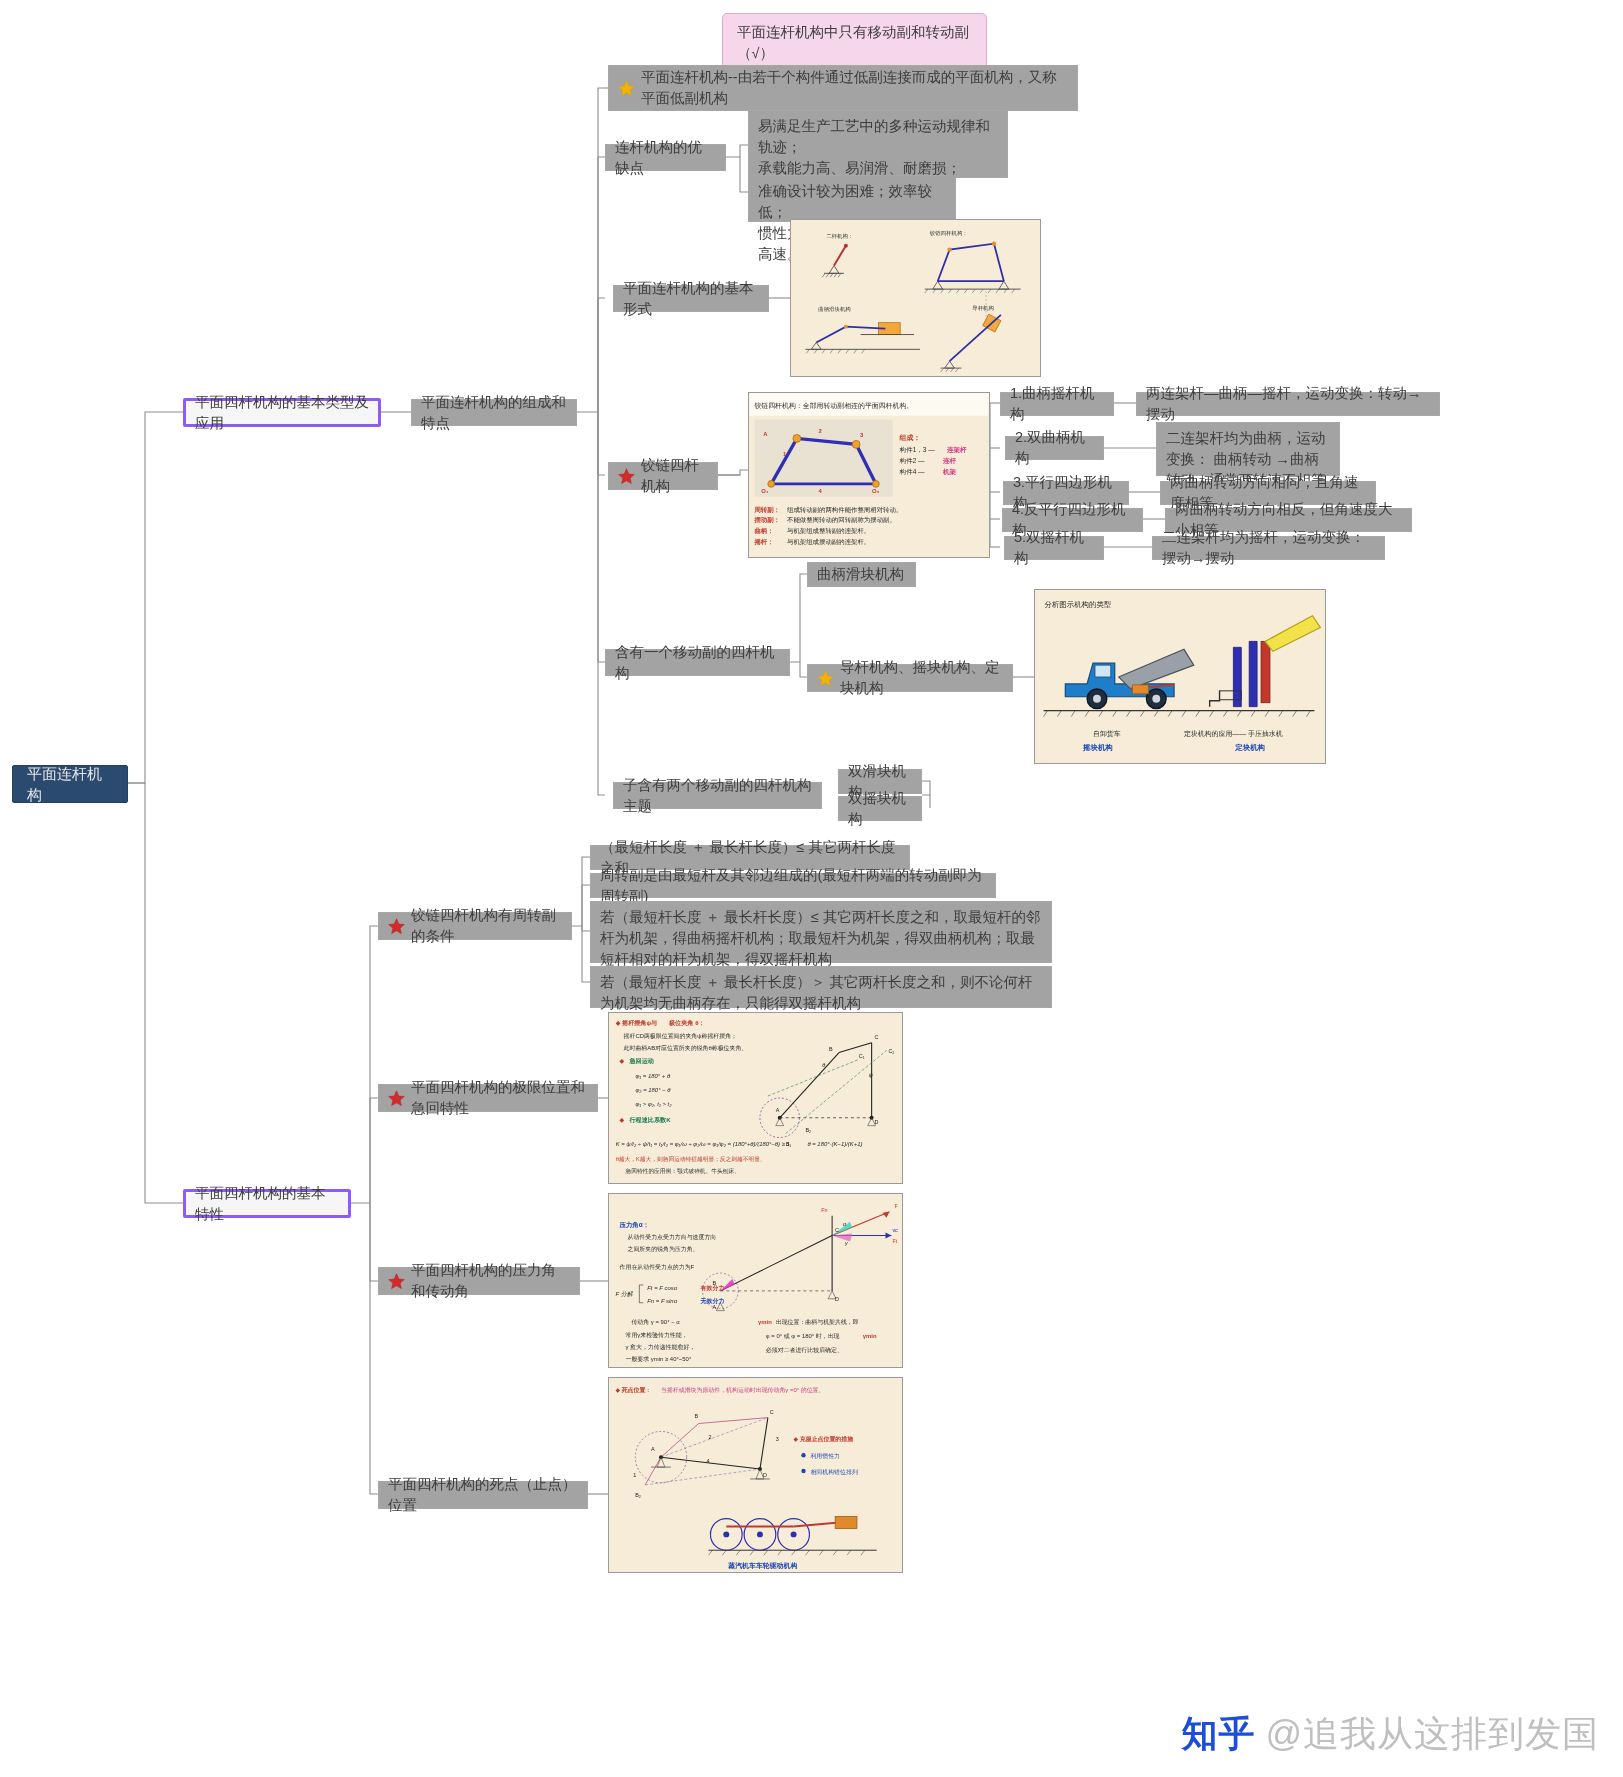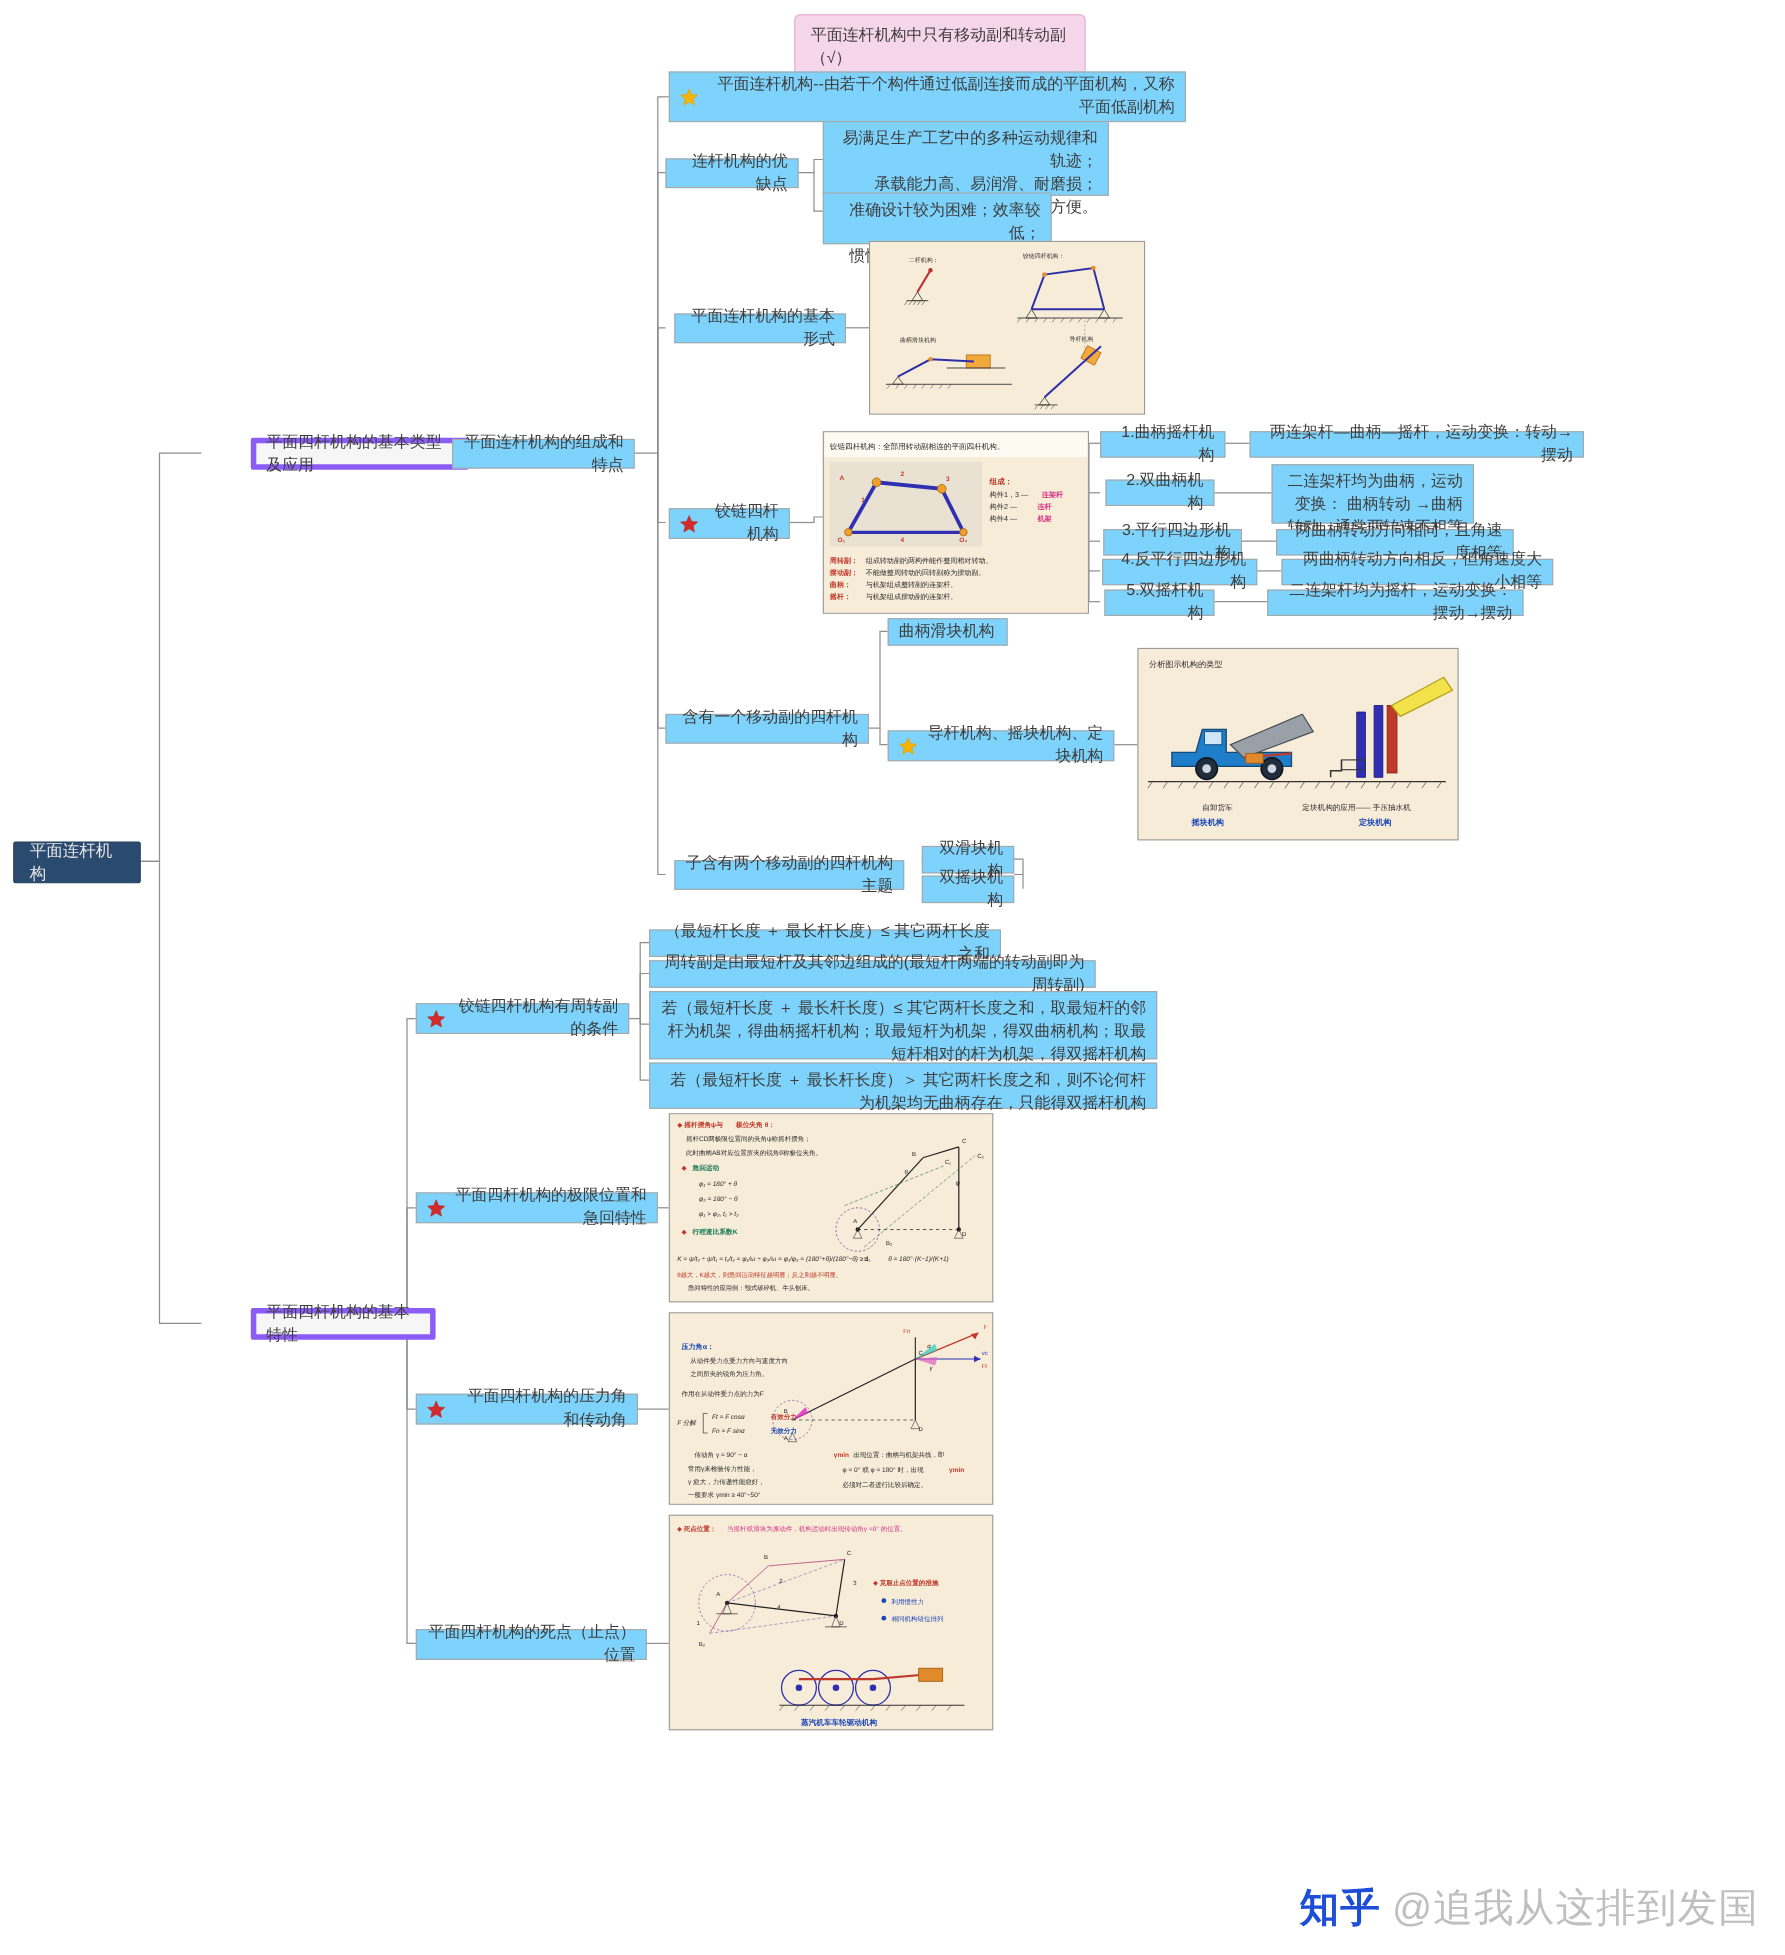--- a/index.html
+++ b/index.html
@@ -38,25 +38,24 @@
   .root {
     background: #2b4a6f;
     border: 1px solid #22405f;
     color: #e5e5e5;
     font-size: 15px;
     padding: 10px 14px;
     border-radius: 2px;
   }
   .lvl1 {
     background: #f6f6f6;
-    border: 5px solid #8b5cf6;
+    border: 3px solid #8b5cf6;
     border-radius: 2px;
-    margin-left: 45px;
-  }
-  .plain { border: 1px solid #a7a7a7; background: #7dd3fc; text-align: right; }
+  }
+  .plain { border: 1px solid #a7a7a7; background: #a3a3a3; }
   .callout {
     background: #f6d6ea;
     border: 1px solid #e3aacd;
     border-radius: 5px;
     color: #3d3d3d;
     font-size: 14.5px;
     padding: 8px 14px;
   }
   .star {
     flex: 0 0 auto;

